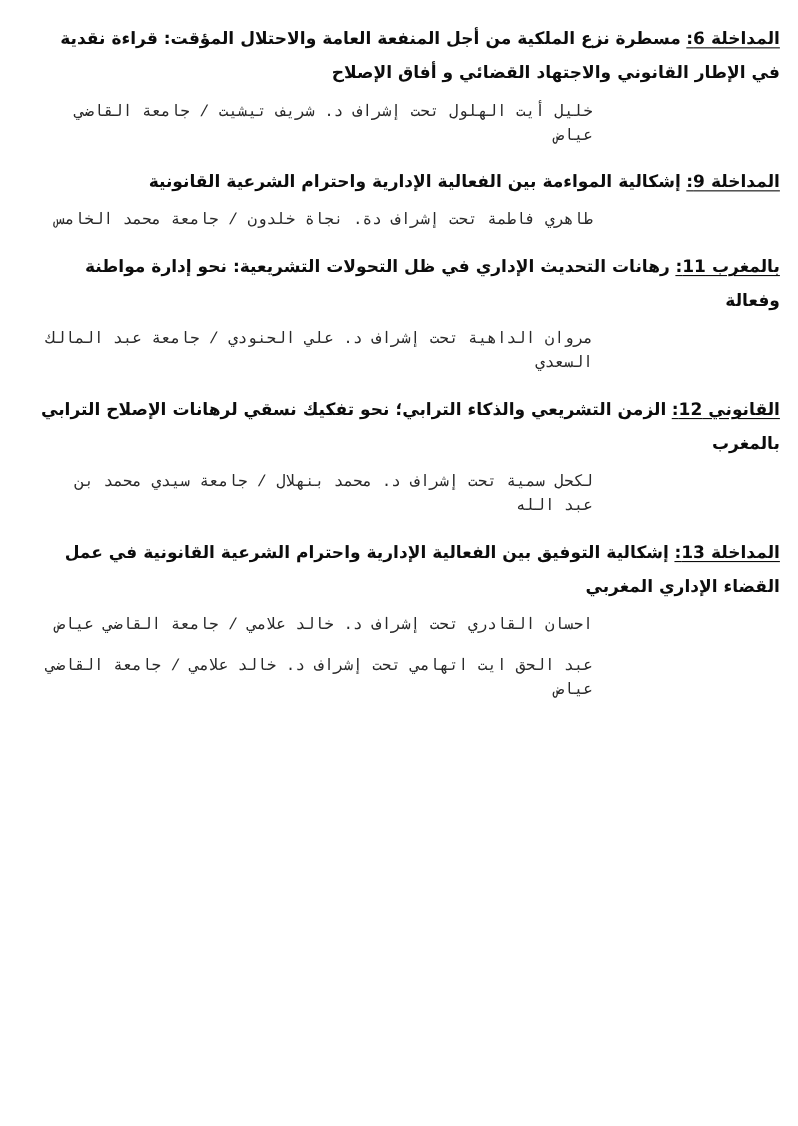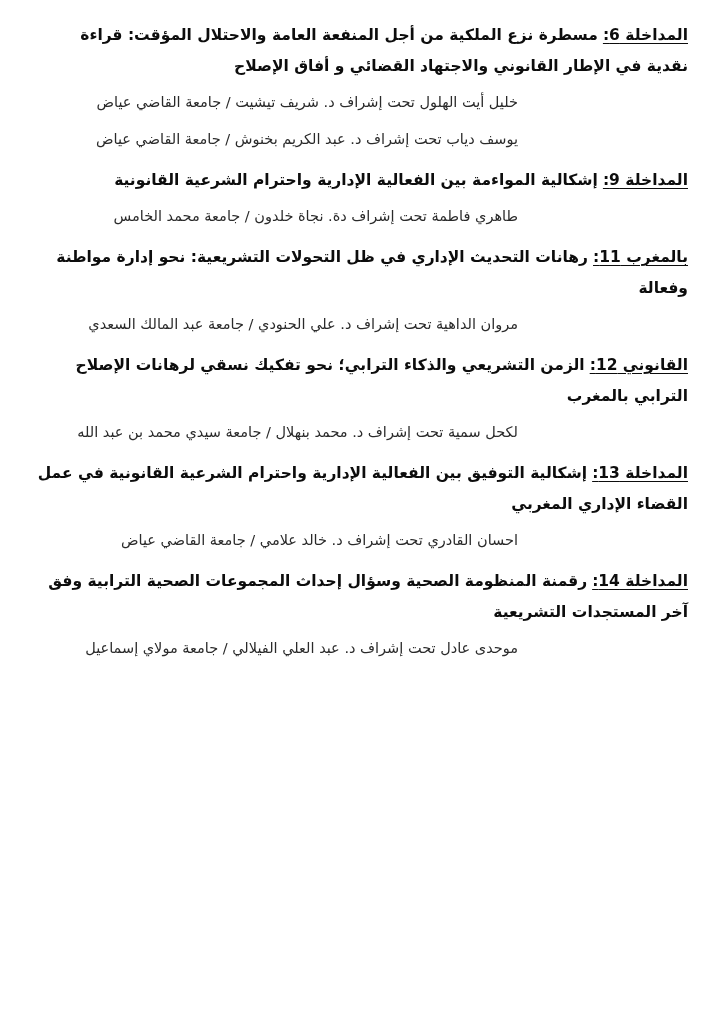--- a/index.html
+++ b/index.html
@@ -11,21 +11,21 @@
     width: 725px;
     height: 1024px;
     overflow: hidden;
     font-family: "DejaVu Sans", sans-serif;
     color: #111111;
   }
   .page {
     box-sizing: border-box;
     width: 725px;
     height: 1024px;
-    padding: 20px 37px 0 35px;
+    padding: 20px 16px 0 35px;
     background: #ffffff;
   }
   .entry {
     direction: rtl;
   }
   .entry-title {
     direction: rtl;
     text-align: right;
     font-weight: bold;
     font-size: 15.5px;
@@ -44,37 +44,37 @@
     white-space: nowrap;
   }
   .entry-presenter {
     direction: rtl;
     text-align: right;
     font-weight: normal;
     font-size: 14.5px;
     line-height: 22px;
     color: #2a2a2a;
     margin: 0 170px 15px 0; 
+    font-family: Liberation Mono, monospace;
   }
 </style>
 </head>
 <body>
 
 <div class="page">
   <div id="entries-container">
   <div class="entry">
     <p class="entry-title"><span class="entry-label">المداخلة 6:</span><span>مسطرة نزع الملكية من أجل المنفعة العامة والاحتلال المؤقت: قراءة نقدية في الإطار القانوني والاجتهاد القضائي و أفاق الإصلاح</span></p>
     <p class="entry-presenter">خليل أيت الهلول تحت إشراف د. شريف تيشيت / جامعة القاضي عياض</p>
   </div>
 
   <div class="entry">
   </div>
 
   <div class="entry">
-    <p class="entry-presenter">يوسف دياب تحت إشراف د. عبد الكريم بخنوش / جامعة القاضي عياض</p>
   </div>
 
   <div class="entry">
     <p class="entry-title"><span class="entry-label">المداخلة 9:</span><span>إشكالية المواءمة بين الفعالية الإدارية واحترام الشرعية القانونية</span></p>
     <p class="entry-presenter">طاهري فاطمة تحت إشراف دة. نجاة خلدون / جامعة محمد الخامس</p>
   </div>
 
 
   <div class="entry">
     <p class="entry-title"><span class="entry-label">بالمغرب 11:</span><span>رهانات التحديث الإداري في ظل التحولات التشريعية: نحو إدارة مواطنة وفعالة</span></p>
@@ -84,22 +84,19 @@
   <div class="entry">
     <p class="entry-title"><span class="entry-label">القانوني 12:</span><span>الزمن التشريعي والذكاء الترابي؛ نحو تفكيك نسقي لرهانات الإصلاح الترابي بالمغرب</span></p>
     <p class="entry-presenter">لكحل سمية تحت إشراف د. محمد بنهلال / جامعة سيدي محمد بن عبد الله</p>
   </div>
 
   <div class="entry">
     <p class="entry-title"><span class="entry-label">المداخلة 13:</span><span>إشكالية التوفيق بين الفعالية الإدارية واحترام الشرعية القانونية في عمل القضاء الإداري المغربي</span></p>
     <p class="entry-presenter">احسان القادري تحت إشراف د. خالد علامي / جامعة القاضي عياض</p>
   </div>
 
-  <div class="entry">
-    <p class="entry-title"><span class="entry-label">المداخلة 14:</span><span>رقمنة المنظومة الصحية وسؤال إحداث المجموعات الصحية الترابية وفق آخر المستجدات التشريعية</span></p>
-    <p class="entry-presenter">موحدى عادل تحت إشراف د. عبد العلي الفيلالي / جامعة مولاي إسماعيل</p>
-  </div>
 
   <div class="entry">
+    <p class="entry-presenter">عبد الحق ايت اتهامي تحت إشراف د. خالد علامي / جامعة القاضي عياض</p>
   </div>
 
 </div>
 </div>
 
 </body></html>

